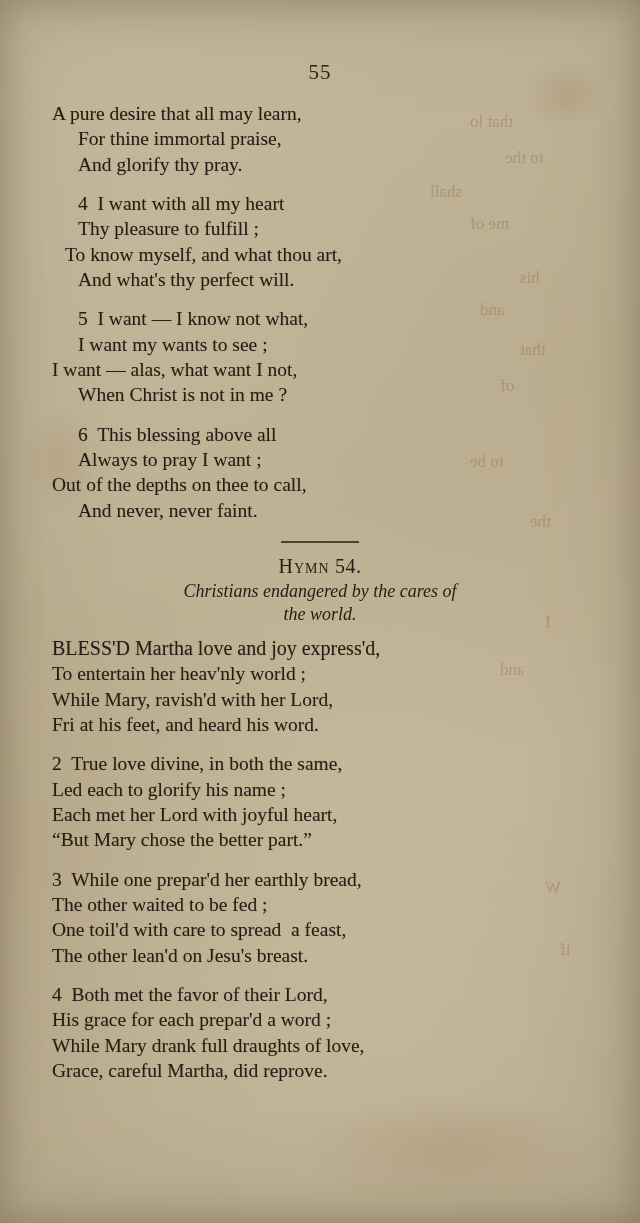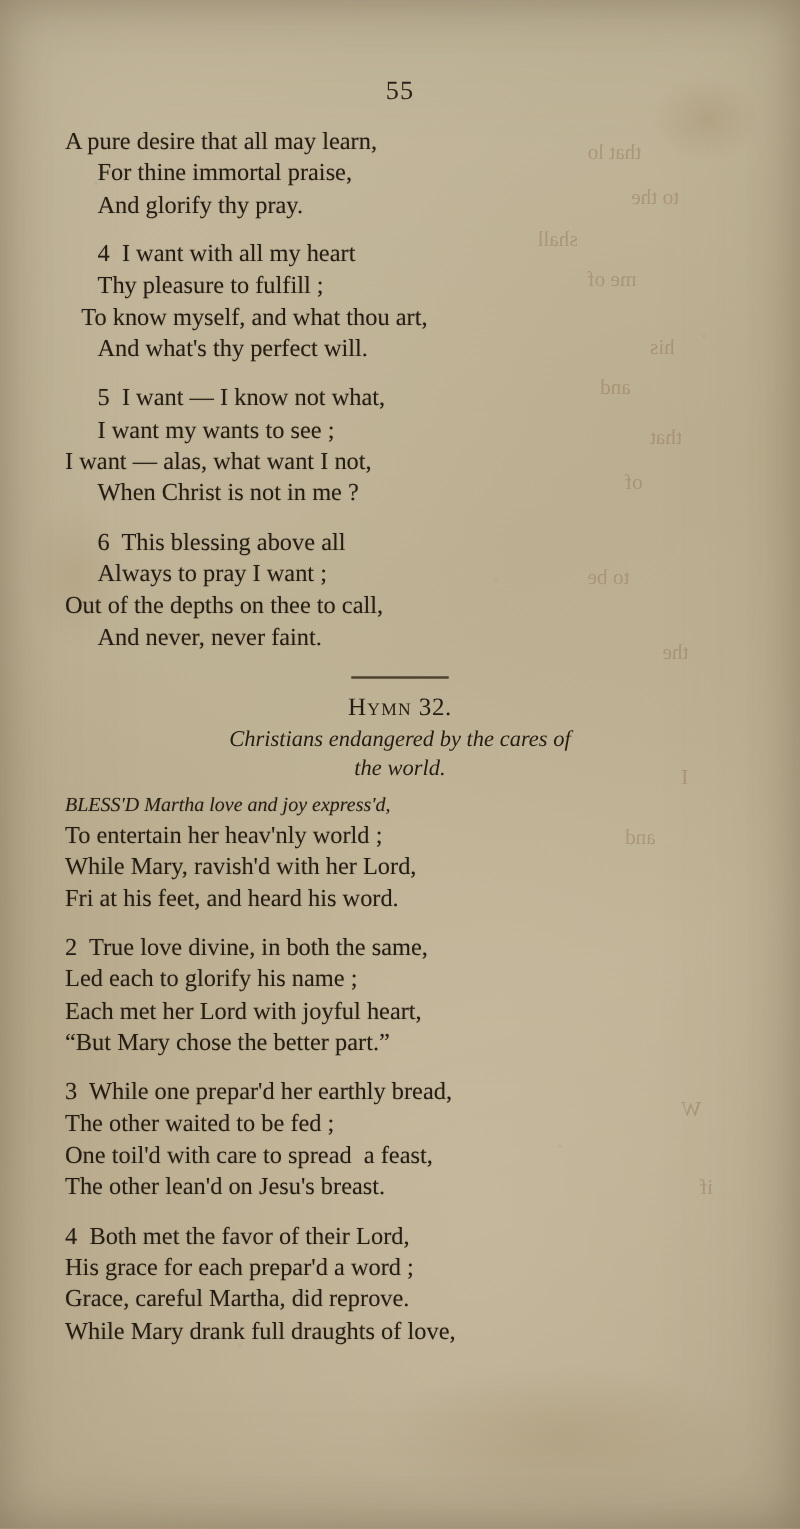--- a/index.html
+++ b/index.html
@@ -100,22 +100,21 @@
     font-style: italic;
     font-size: 18px;
     color: #241d13;
     line-height: 1.25;
     margin: 0 0 10px 0;
   }
   .block {
     margin-bottom: 14px;
   }
   .firstline {
-    font-size: 16px;
-    font-style: italic;
+    font-size: 20px;
   }
   .bleed {
     position: absolute;
     color: rgba(122,86,58,0.30);
     font-family: "Liberation Serif", serif;
     font-size: 17px;
     transform: scaleX(-1);
     pointer-events: none;
     z-index: 2;
     white-space: nowrap;
@@ -181,21 +180,21 @@
           <div class="line indent1">Always to pray I want ;</div>
           <div class="line ">Out of the depths on thee to call,</div>
           <div class="line indent1">And never, never faint.</div>
         </div>
       </div>
 
     <div class="rule"></div>
 
     <div class="hymn-head">
       <span class="smallcaps">Hymn</span>
-      <span>32.</span>
+      <span>54.</span>
     </div>
     <div class="hymn-subtitle">
       <div>Christians endangered by the cares of</div>
       <div>the world.</div>
     </div>
 
     <div id="hymn-verses">
         <div class="verse block">
           <div class="line  firstline">BLESS'D Martha love and joy express'd,</div>
           <div class="line ">To entertain her heav'nly world ;</div>
@@ -210,19 +209,19 @@
         </div>
         <div class="verse block">
           <div class="line ">3  While one prepar'd her earthly bread,</div>
           <div class="line ">The other waited to be fed ;</div>
           <div class="line ">One toil'd with care to spread  a feast,</div>
           <div class="line ">The other lean'd on Jesu's breast.</div>
         </div>
         <div class="verse block">
           <div class="line ">4  Both met the favor of their Lord,</div>
           <div class="line ">His grace for each prepar'd a word ;</div>
+          <div class="line ">While Mary drank full draughts of love,</div>
           <div class="line ">Grace, careful Martha, did reprove.</div>
-          <div class="line ">While Mary drank full draughts of love,</div>
         </div>
       </div>
 
   </div>
 </div>
 
 </body></html>

